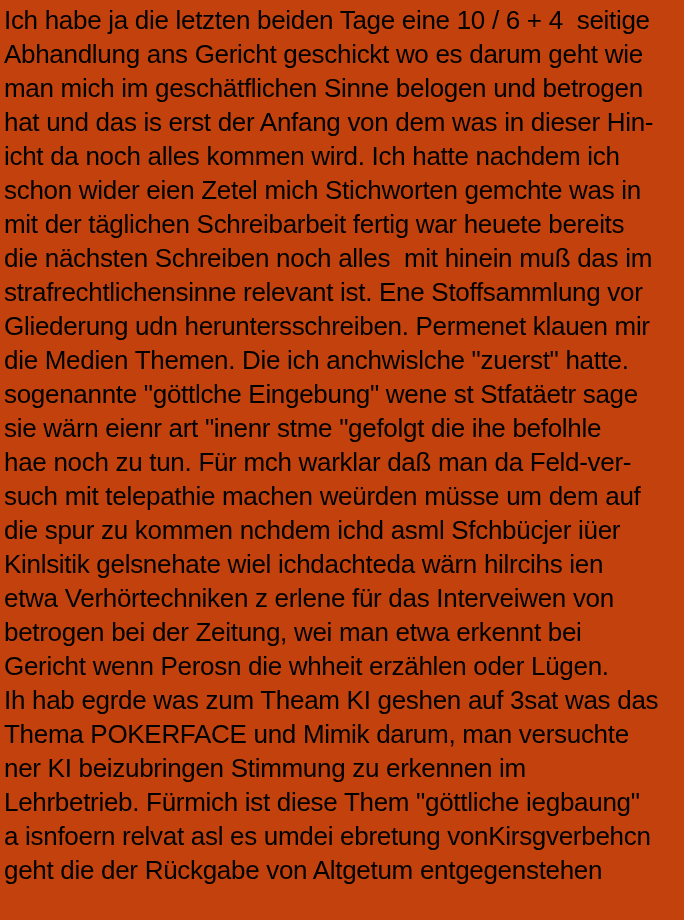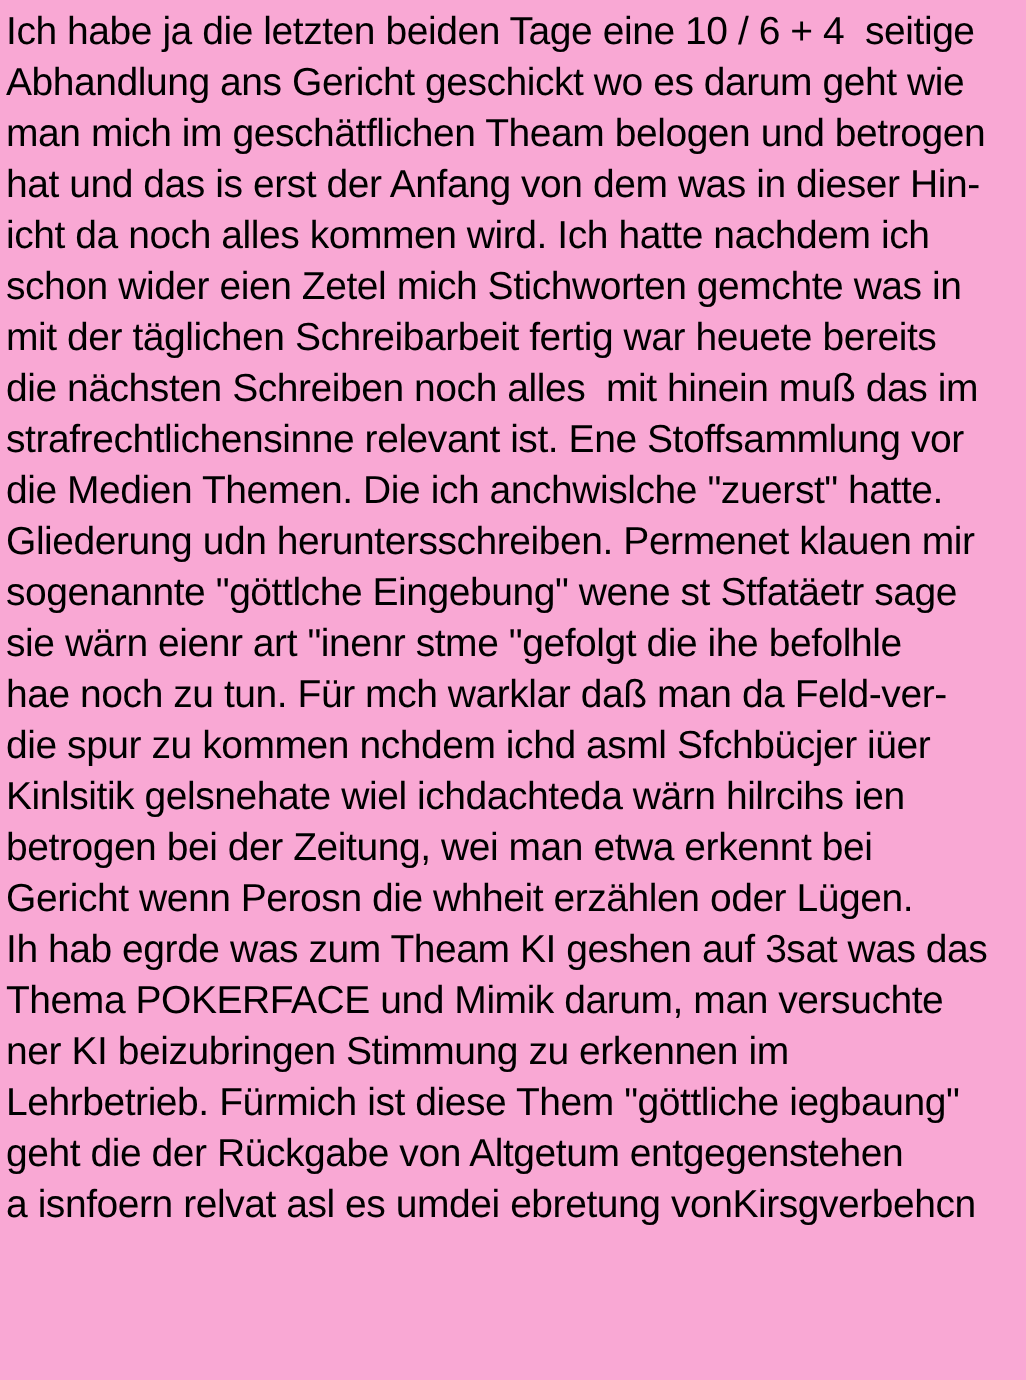--- a/index.html
+++ b/index.html
@@ -6,56 +6,58 @@
     margin: 0;
     padding: 0;
     background: #ffffff;
   }
   .page {
     width: 684px;
     height: 920px;
     box-sizing: border-box;
     padding: 3px 0 0 4px;
     overflow: hidden;
-    background: #f9a8d4;
+    background: #c2410c;
   }
   .doc-text {
     font-family: "Liberation Sans", sans-serif;
     font-size: 26px;
     line-height: 34px;
     letter-spacing: -0.3px;
     color: #000000;
   }
   .text-line {
     white-space: pre;
   }
 </style>
 </head>
 <body>
 
 <div class="page">
   <div class="doc-text">
       <div class="text-line">Ich habe ja die letzten beiden Tage eine 10 / 6 + 4  seitige</div>
       <div class="text-line">Abhandlung ans Gericht geschickt wo es darum geht wie</div>
-      <div class="text-line">man mich im geschätflichen Theam belogen und betrogen</div>
+      <div class="text-line">man mich im geschätflichen Sinne belogen und betrogen</div>
       <div class="text-line">hat und das is erst der Anfang von dem was in dieser Hin-</div>
       <div class="text-line">icht da noch alles kommen wird. Ich hatte nachdem ich</div>
       <div class="text-line">schon wider eien Zetel mich Stichworten gemchte was in</div>
       <div class="text-line">mit der täglichen Schreibarbeit fertig war heuete bereits</div>
       <div class="text-line">die nächsten Schreiben noch alles  mit hinein muß das im</div>
       <div class="text-line">strafrechtlichensinne relevant ist. Ene Stoffsammlung vor</div>
+      <div class="text-line">Gliederung udn heruntersschreiben. Permenet klauen mir</div>
       <div class="text-line">die Medien Themen. Die ich anchwislche "zuerst" hatte.</div>
-      <div class="text-line">Gliederung udn heruntersschreiben. Permenet klauen mir</div>
       <div class="text-line">sogenannte "göttlche Eingebung" wene st Stfatäetr sage</div>
       <div class="text-line">sie wärn eienr art "inenr stme "gefolgt die ihe befolhle</div>
       <div class="text-line">hae noch zu tun. Für mch warklar daß man da Feld-ver-</div>
+      <div class="text-line">such mit telepathie machen weürden müsse um dem auf</div>
       <div class="text-line">die spur zu kommen nchdem ichd asml Sfchbücjer iüer</div>
       <div class="text-line">Kinlsitik gelsnehate wiel ichdachteda wärn hilrcihs ien</div>
+      <div class="text-line">etwa Verhörtechniken z erlene für das Interveiwen von</div>
       <div class="text-line">betrogen bei der Zeitung, wei man etwa erkennt bei</div>
       <div class="text-line">Gericht wenn Perosn die whheit erzählen oder Lügen.</div>
       <div class="text-line">Ih hab egrde was zum Theam KI geshen auf 3sat was das</div>
       <div class="text-line">Thema POKERFACE und Mimik darum, man versuchte</div>
       <div class="text-line">ner KI beizubringen Stimmung zu erkennen im</div>
       <div class="text-line">Lehrbetrieb. Fürmich ist diese Them "göttliche iegbaung"</div>
+      <div class="text-line">a isnfoern relvat asl es umdei ebretung vonKirsgverbehcn</div>
       <div class="text-line">geht die der Rückgabe von Altgetum entgegenstehen</div>
-      <div class="text-line">a isnfoern relvat asl es umdei ebretung vonKirsgverbehcn</div>
     </div>
 </div>
 
 </body></html>

